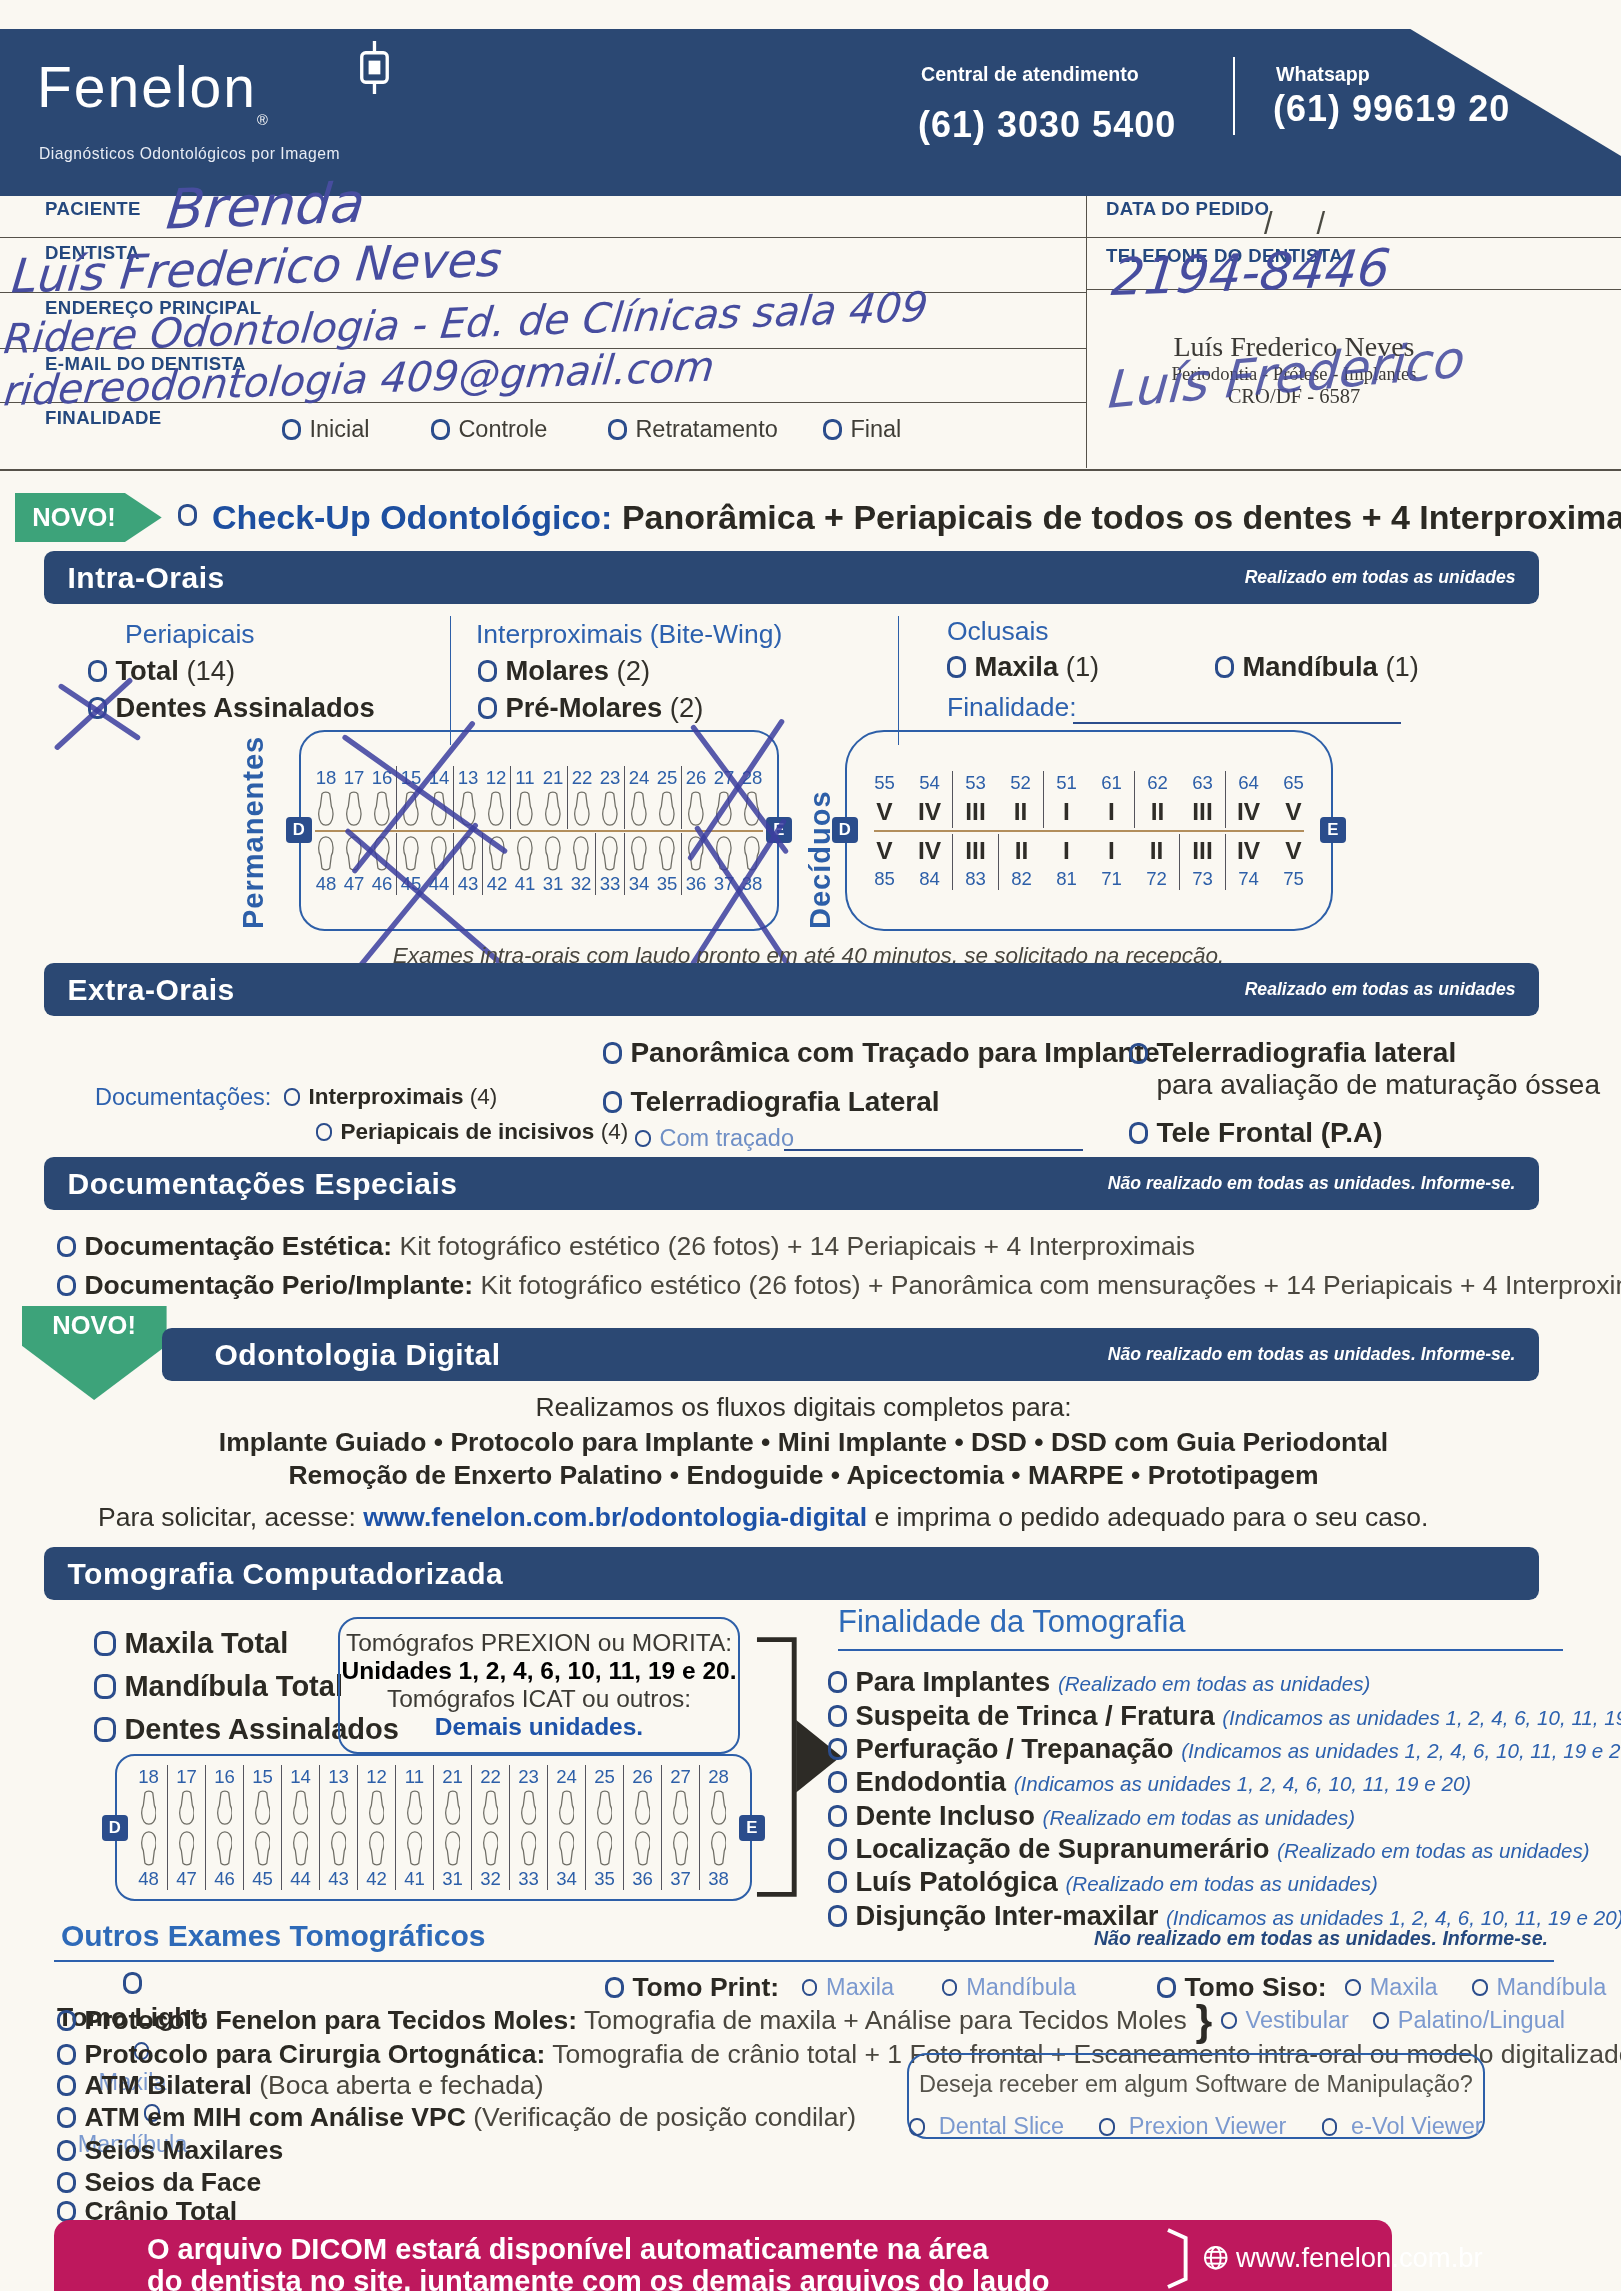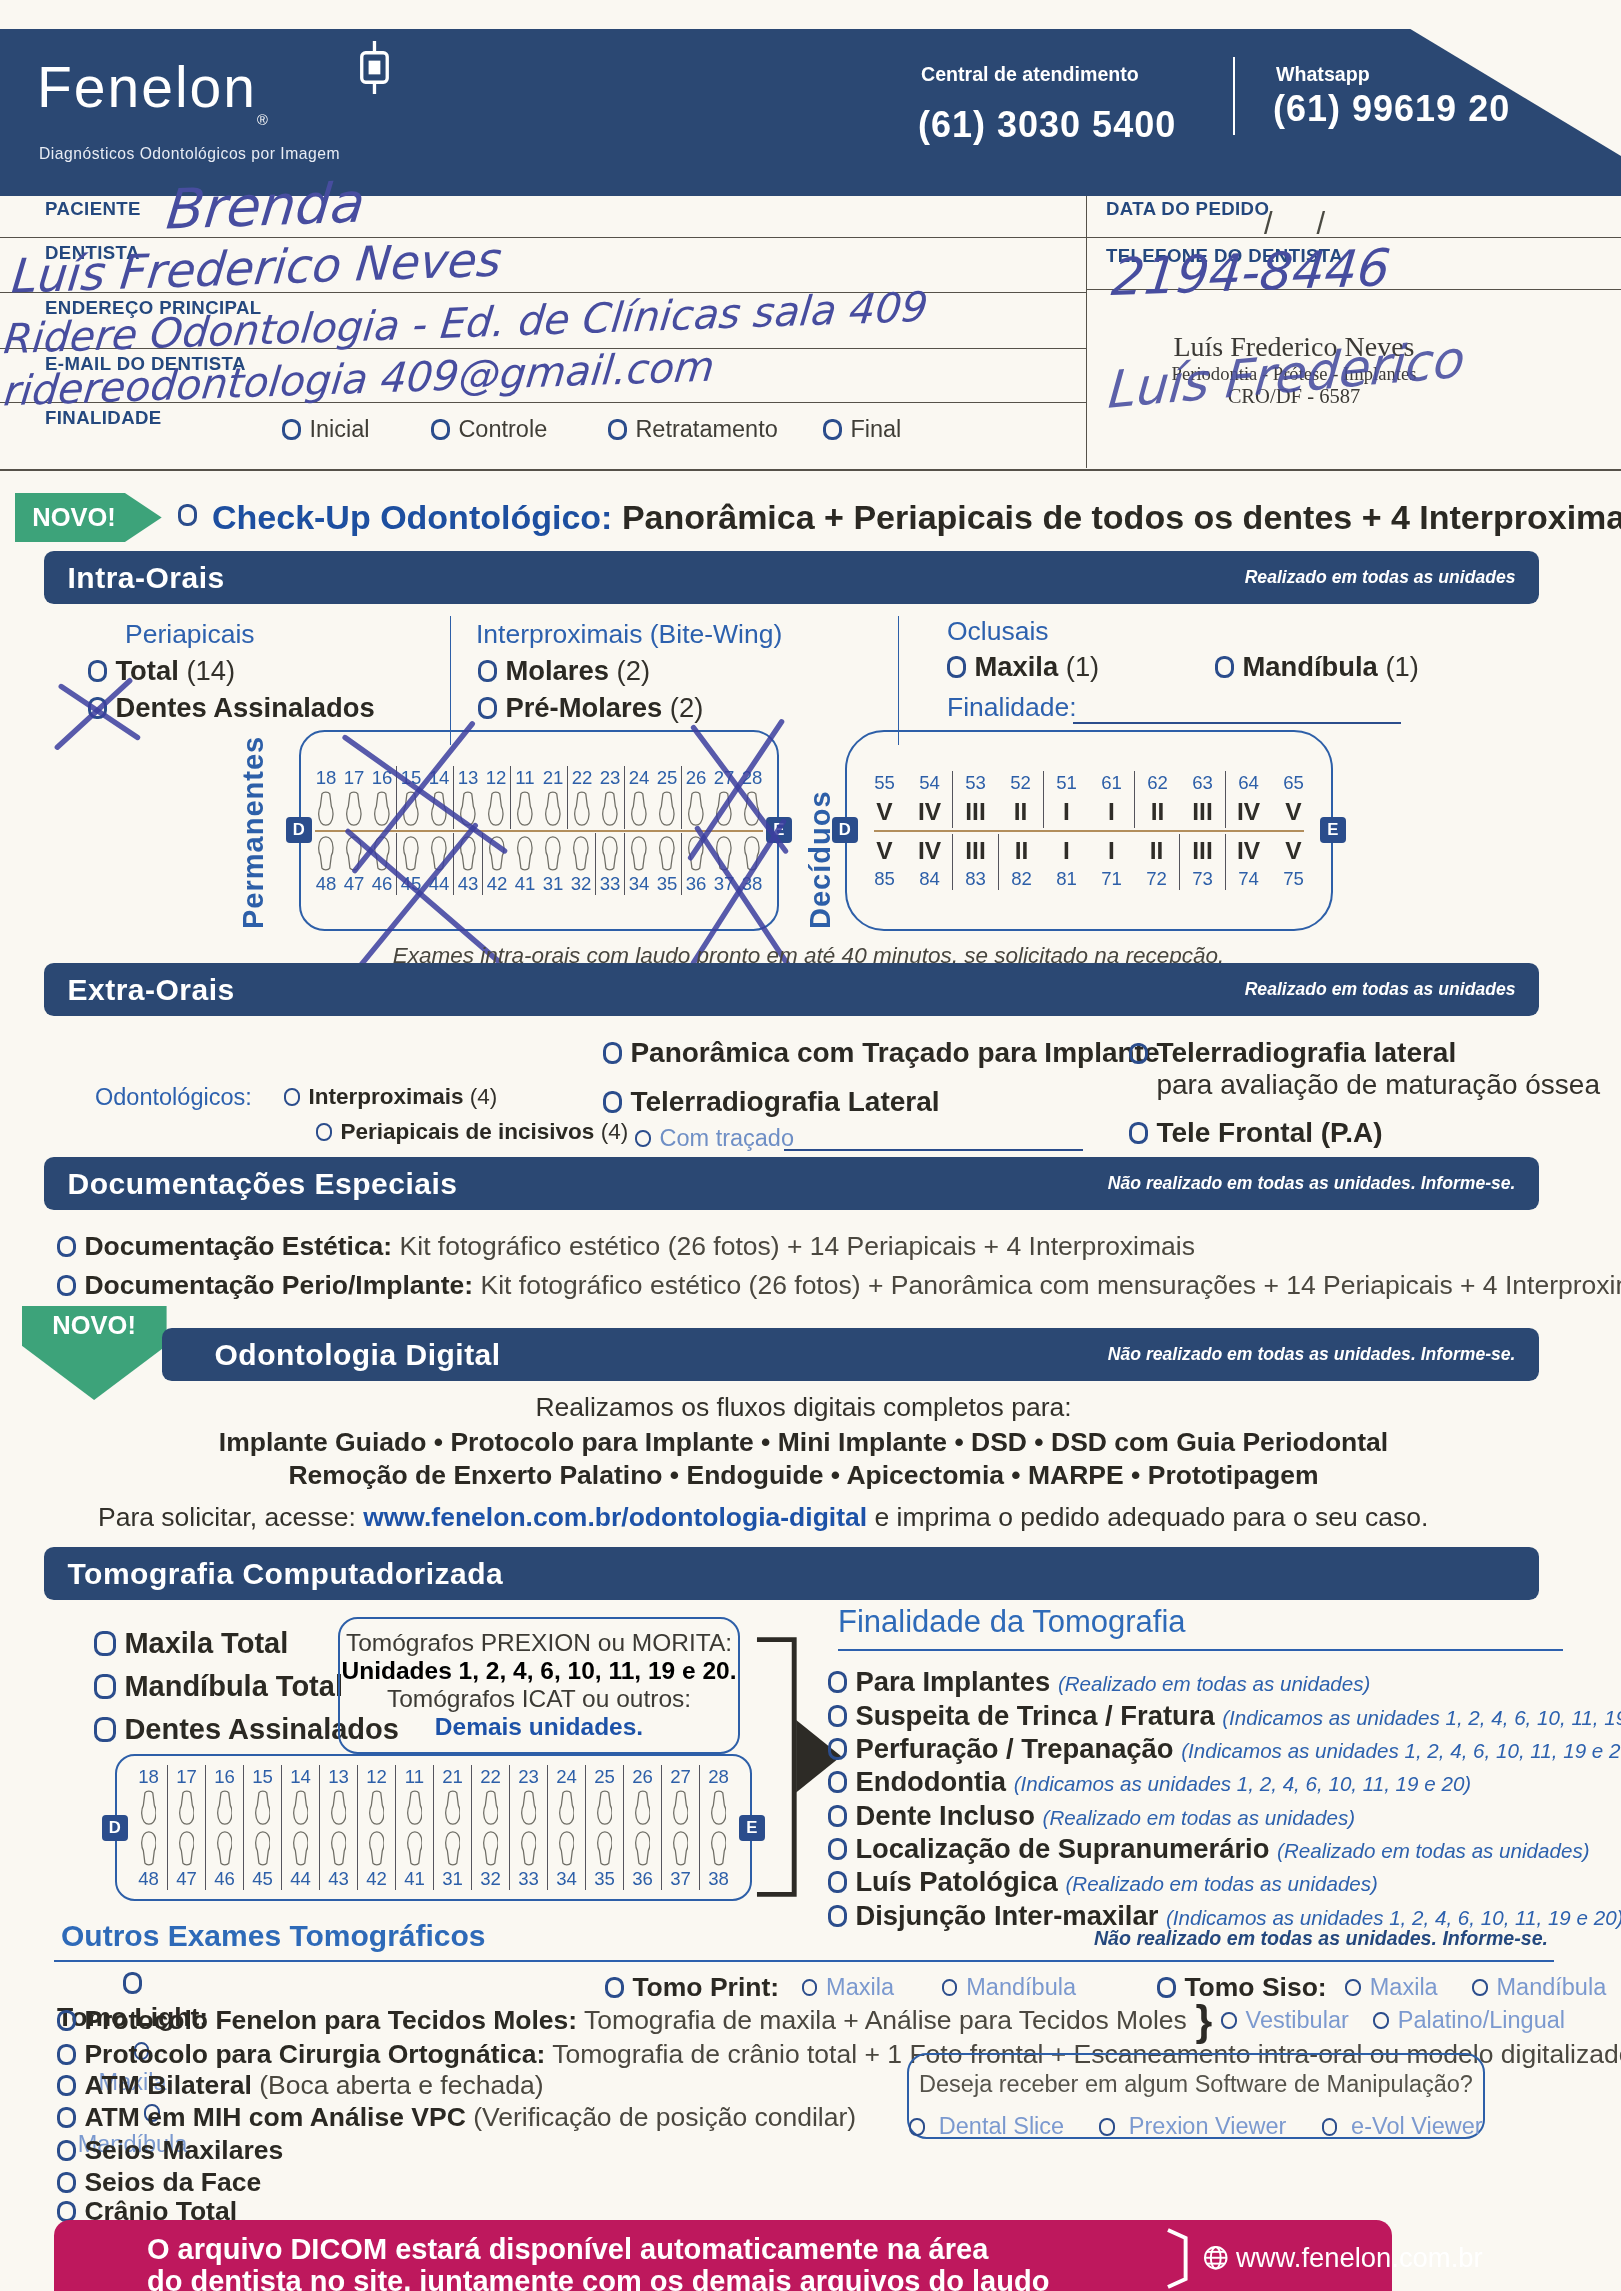--- a/index.html
+++ b/index.html
@@ -542,21 +542,21 @@
     <line class="inkline" x1="800" y1="838" x2="708" y2="982"></line>
   </svg>
 
   <div class="abs note-it" style="left:294px;top:943px;width:1029px;text-align:center;font-size:22.5px;">Exames intra-orais com laudo pronto em até 40 minutos, se solicitado na recepção.</div>
 
   <div class="bar" style="top:963px;">
     <span class="bar-title">Extra-Orais</span>
     <span class="bar-note">Realizado em todas as unidades</span>
   </div>
 
-  <div class="abs colhead" style="left:95px;top:1084px;font-size:23.5px;">Odontológicos:</div>
+  <div class="abs colhead" style="left:95px;top:1084px;font-size:23.5px;">Documentações:</div>
   <div class="opt" style="left:284px;top:1084px;">
     <span class="cb sm"></span>
     <span style="font-size:22.5px;"><span class="b">Interproximais</span> <span>(4)</span></span>
   </div>
   <div class="opt" style="left:316px;top:1119px;">
     <span class="cb sm"></span>
     <span style="font-size:22.5px;"><span class="b">Periapicais de incisivos</span> <span>(4)</span></span>
   </div>
 
   <div class="opt" style="left:603px;top:1037px;">

